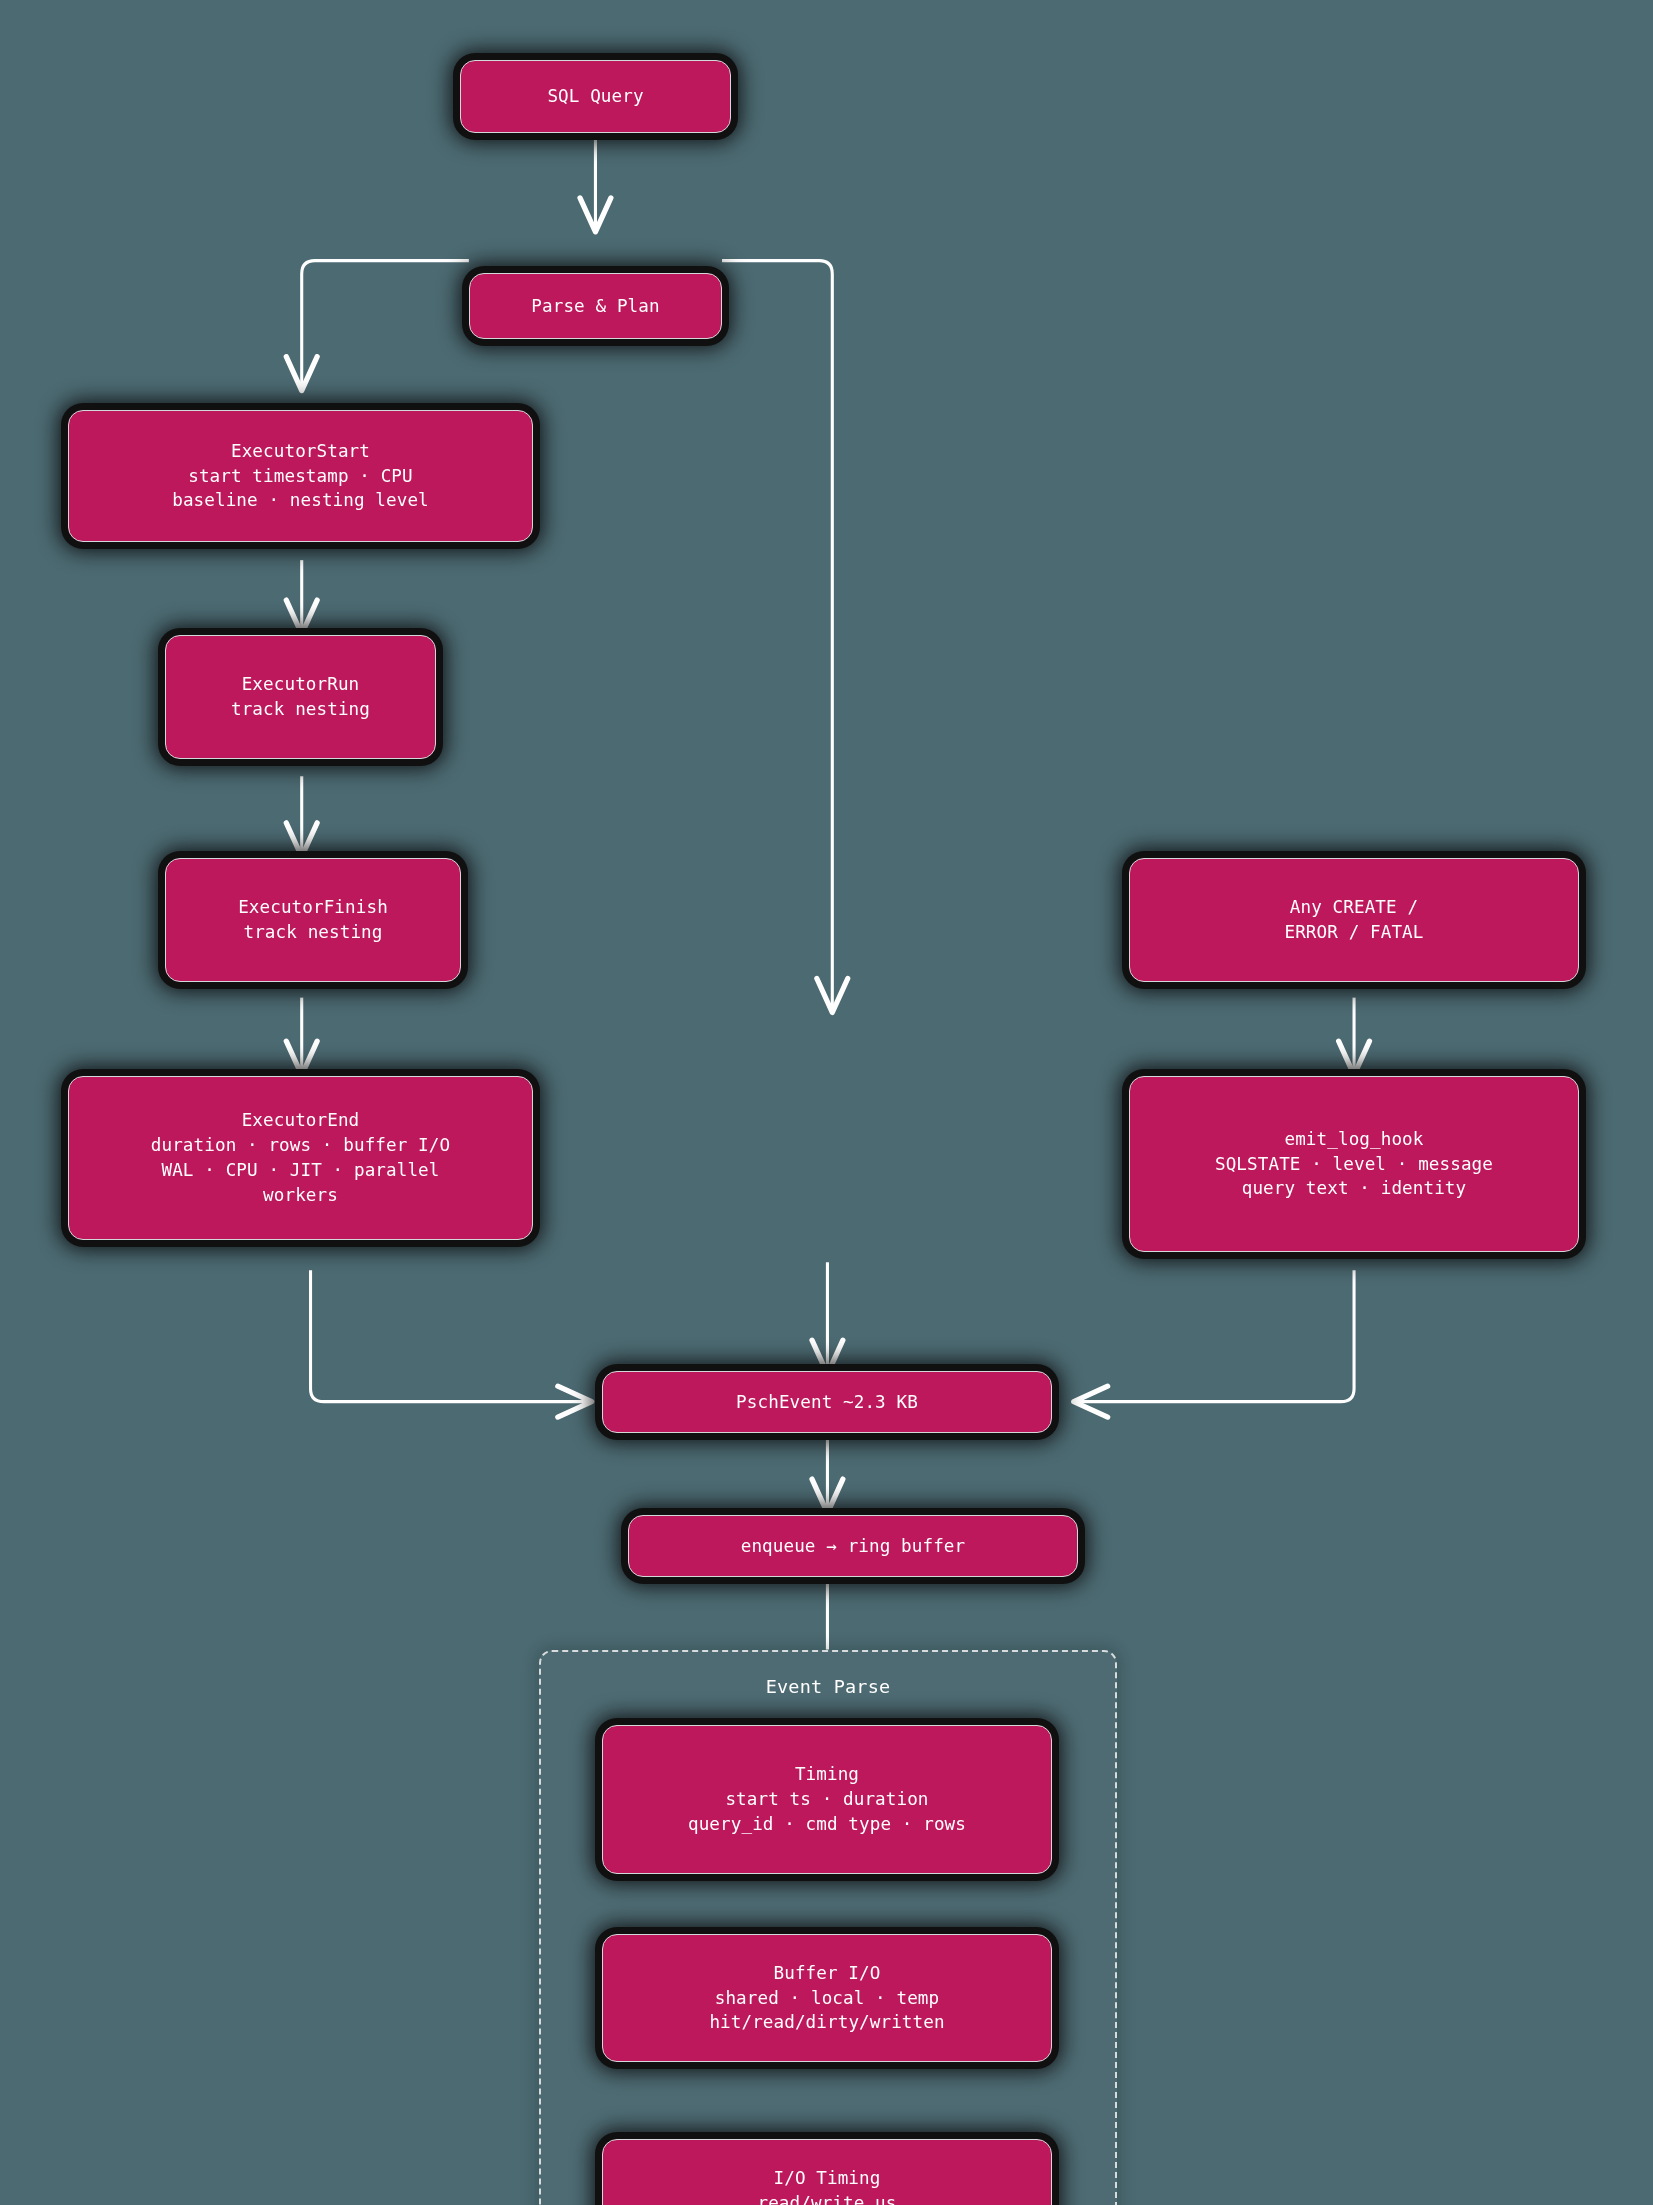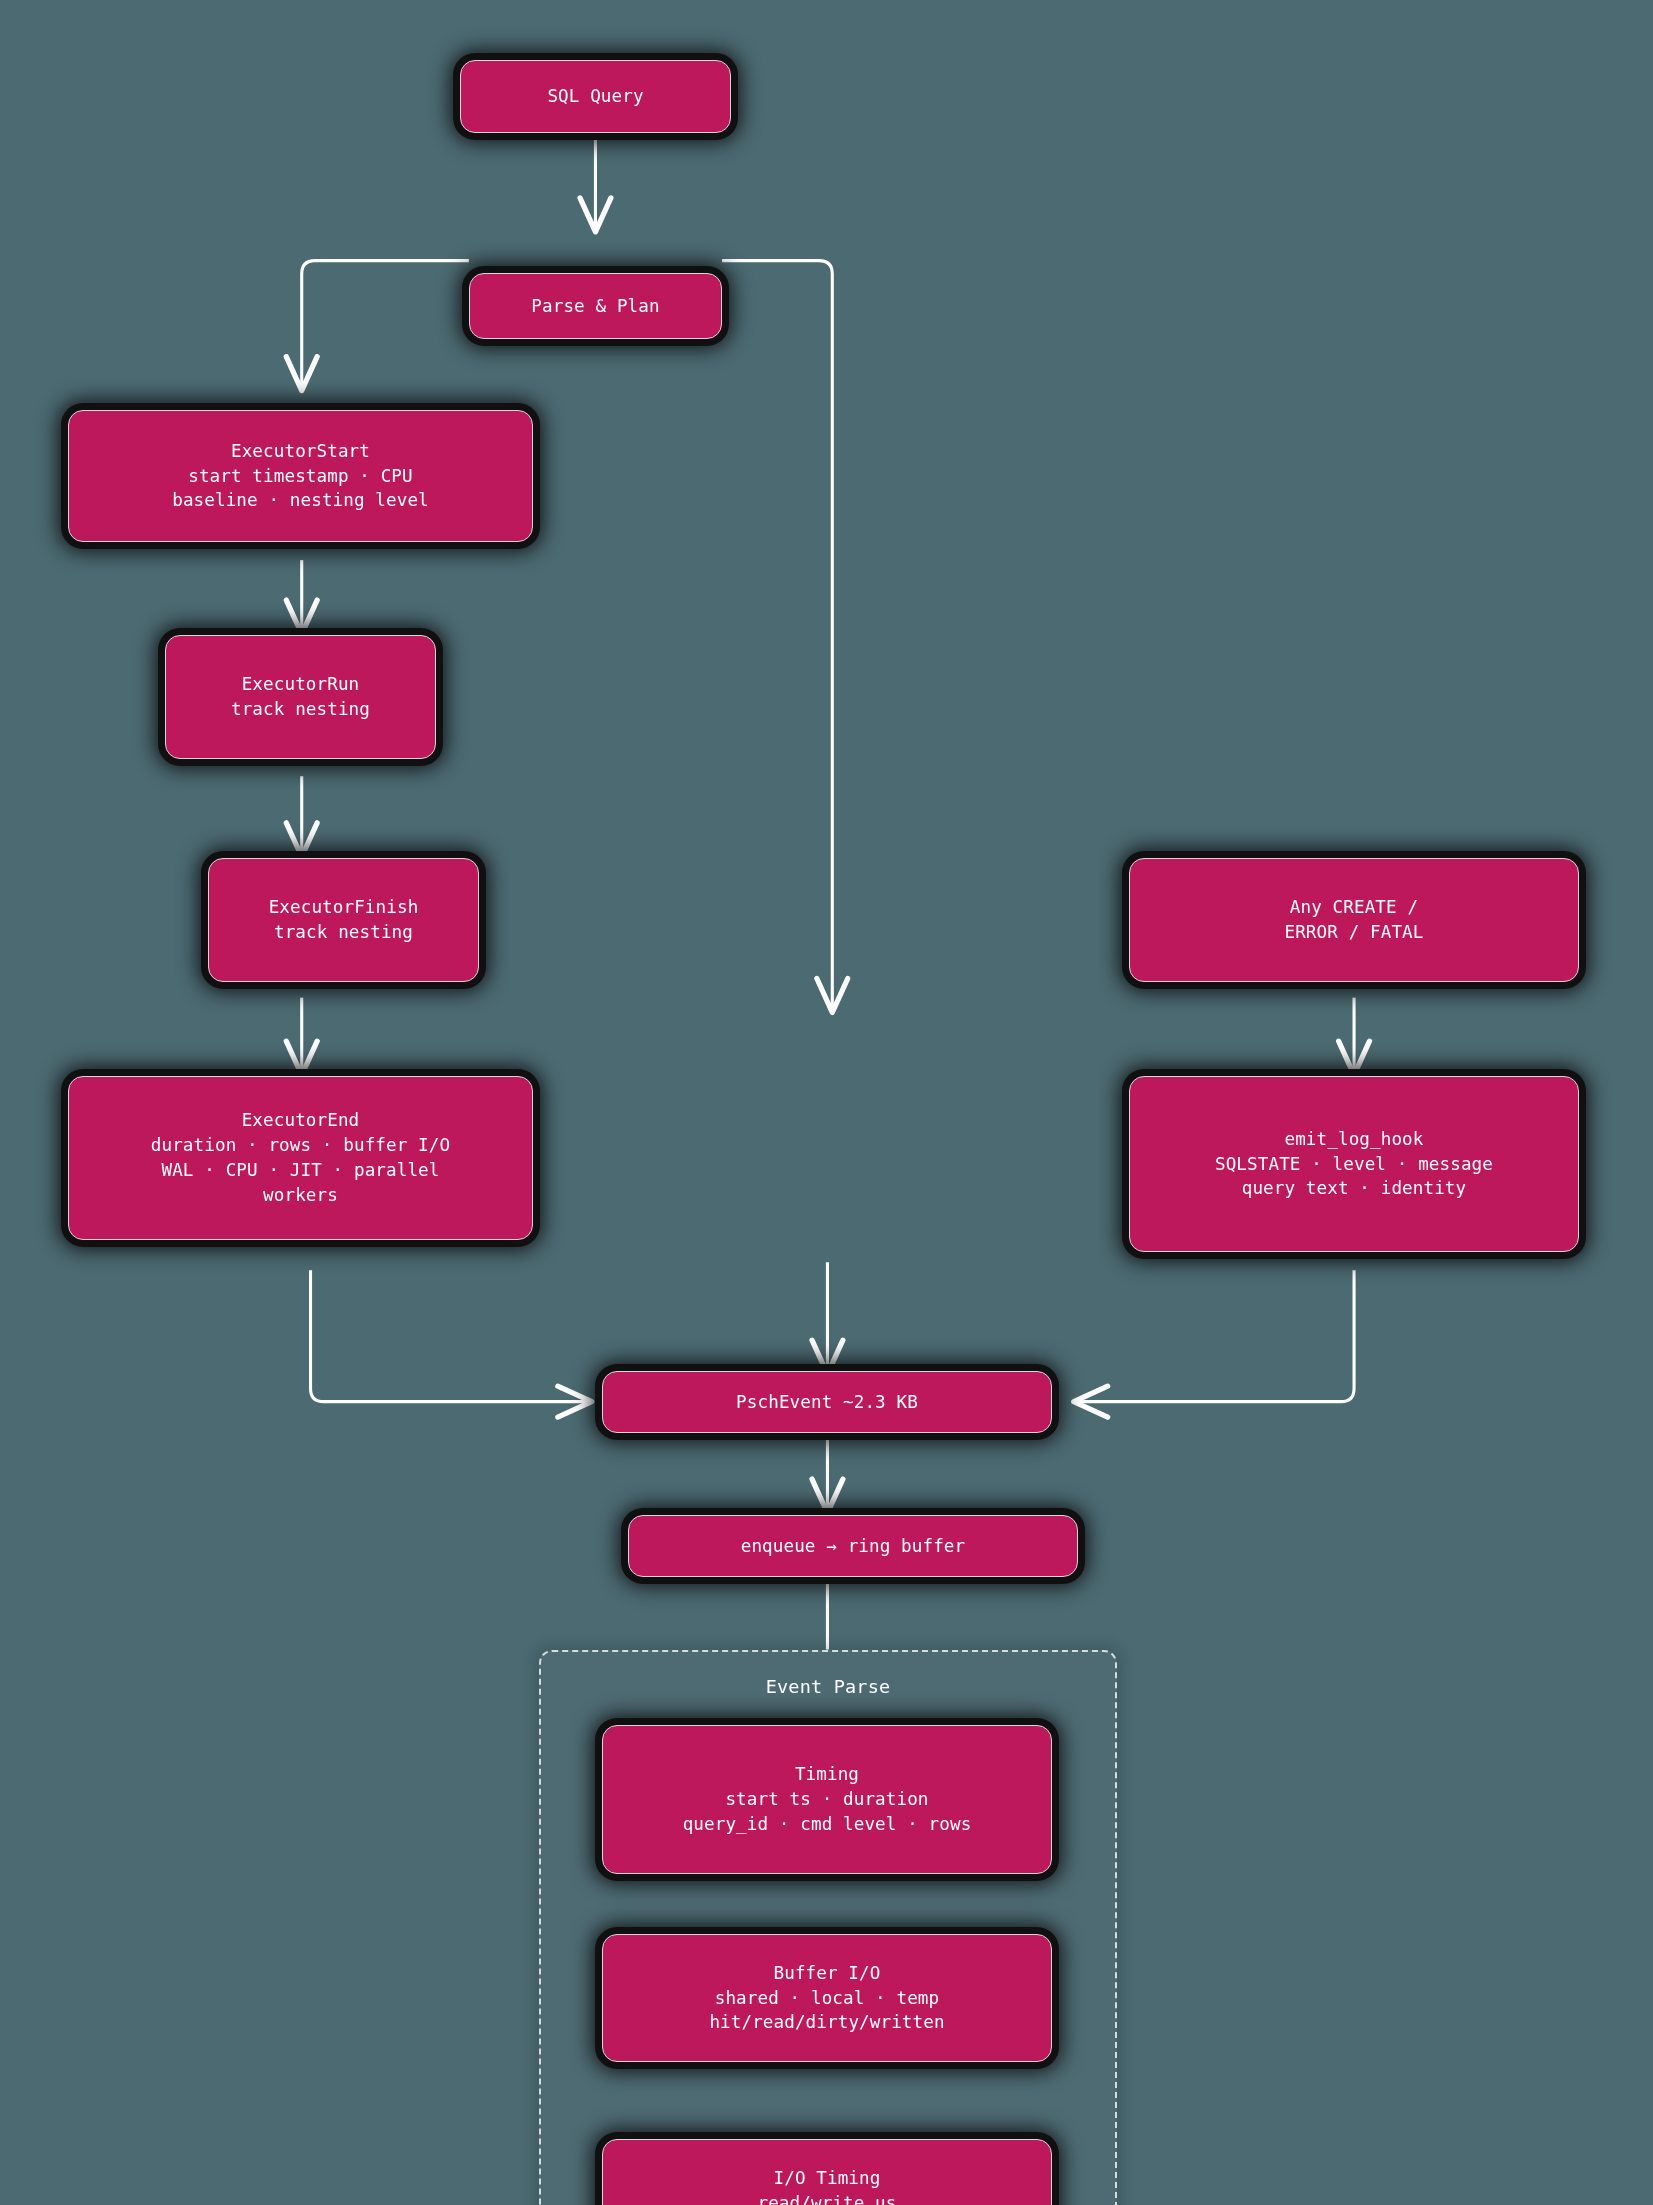--- a/index.html
+++ b/index.html
@@ -106,21 +106,21 @@
     <span class="txt">ExecutorStart
 start timestamp · CPU
 baseline · nesting level</span>
   </div>
 
   <div class="node" style="left:165px;top:635px;width:271px;height:124px;">
     <span class="txt">ExecutorRun
 track nesting</span>
   </div>
 
-  <div class="node" style="left:165px;top:858px;width:271px;height:124px;margin-left:43px;">
+  <div class="node" style="left:165px;top:858px;width:296px;height:124px;">
     <span class="txt">ExecutorFinish
 track nesting</span>
   </div>
 
   <div class="node" style="left:68px;top:1076px;width:465px;height:164px;">
     <span class="txt">ExecutorEnd
 duration · rows · buffer I/O
 WAL · CPU · JIT · parallel
 workers</span>
   </div>
@@ -141,21 +141,21 @@
     <span class="txt">PschEvent ~2.3 KB</span>
   </div>
 
   <div class="node" style="left:628px;top:1515px;width:450px;height:62px;">
     <span class="txt">enqueue → ring buffer</span>
   </div>
 
   <div class="node" style="left:602px;top:1725px;width:450px;height:149px;">
     <span class="txt">Timing
 start ts · duration
-query_id · cmd level · rows</span>
+query_id · cmd type · rows</span>
   </div>
 
   <div class="node" style="left:602px;top:1934px;width:450px;height:128px;">
     <span class="txt">Buffer I/O
 shared · local · temp
 hit/read/dirty/written</span>
   </div>
 
   <div class="node" style="left:602px;top:2139px;width:450px;height:128px;">
     <span class="txt">I/O Timing

